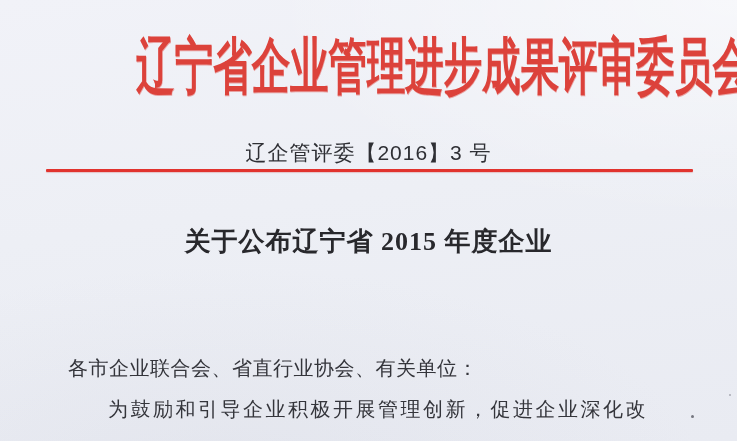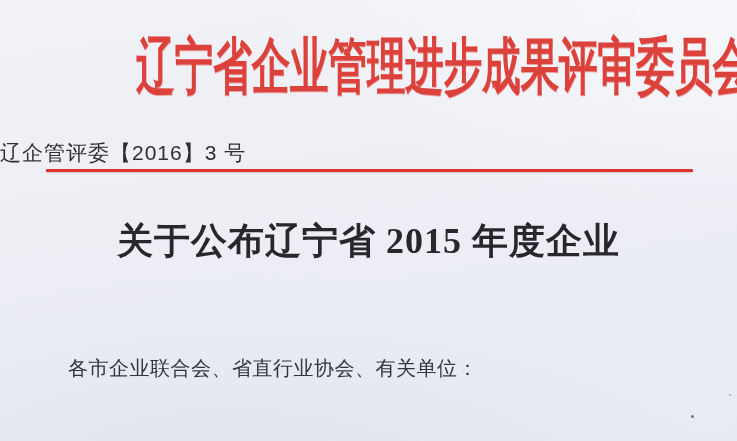--- a/index.html
+++ b/index.html
@@ -31,20 +31,21 @@
     font-weight: bold;
     transform: scaleX(0.63);
     transform-origin: 50% 50%;
     text-shadow: 0.5px 0.5px 0 rgba(221,66,60,0.45);
   }
   .doc-number {
     position: absolute;
     top: 140px;
     left: 0;
     width: 100%;
+    text-align: center;
     font-family: "Liberation Sans", "DejaVu Sans", sans-serif;
     font-size: 21px;
     line-height: 26px;
     letter-spacing: 1px;
     color: #2e2f34;
   }
   .red-rule {
     position: absolute;
     top: 169px;
     left: 46px;
@@ -53,21 +54,21 @@
     border-radius: 1px;
     box-shadow: 0 1px 1px rgba(200,60,55,0.25);
   }
   .notice-title {
     position: absolute;
     top: 219px;
     left: 0;
     width: 100%;
     text-align: center;
     font-weight: bold;
-    font-size: 36px;
+    font-size: 26px;
     line-height: 45px;
     color: #28282c;
     letter-spacing: 1px;
   }
   .body-text {
     position: absolute;
     top: 352px;
     left: 68px;
     right: 30px;
     color: #34353b;
@@ -118,18 +119,19 @@
   <div class="doc-number">辽企管评委【2016】3 号</div>
 
   <div class="red-rule" style="background: rgb(225, 51, 46);"></div>
 
   <div class="notice-title">
     <div>关于公布辽宁省 2015 年度企业</div>
   </div>
 
   <div class="body-text">
     <p class="salutation">各市企业联合会、省直行业协会、有关单位：</p>
+    <p class="para">为鼓励和引导企业积极开展管理创新，促进企业深化改</p>
   </div>
 
   <span class="speck"></span>
   <span class="speck2"></span>
 
 </div>
 
 </body></html>

